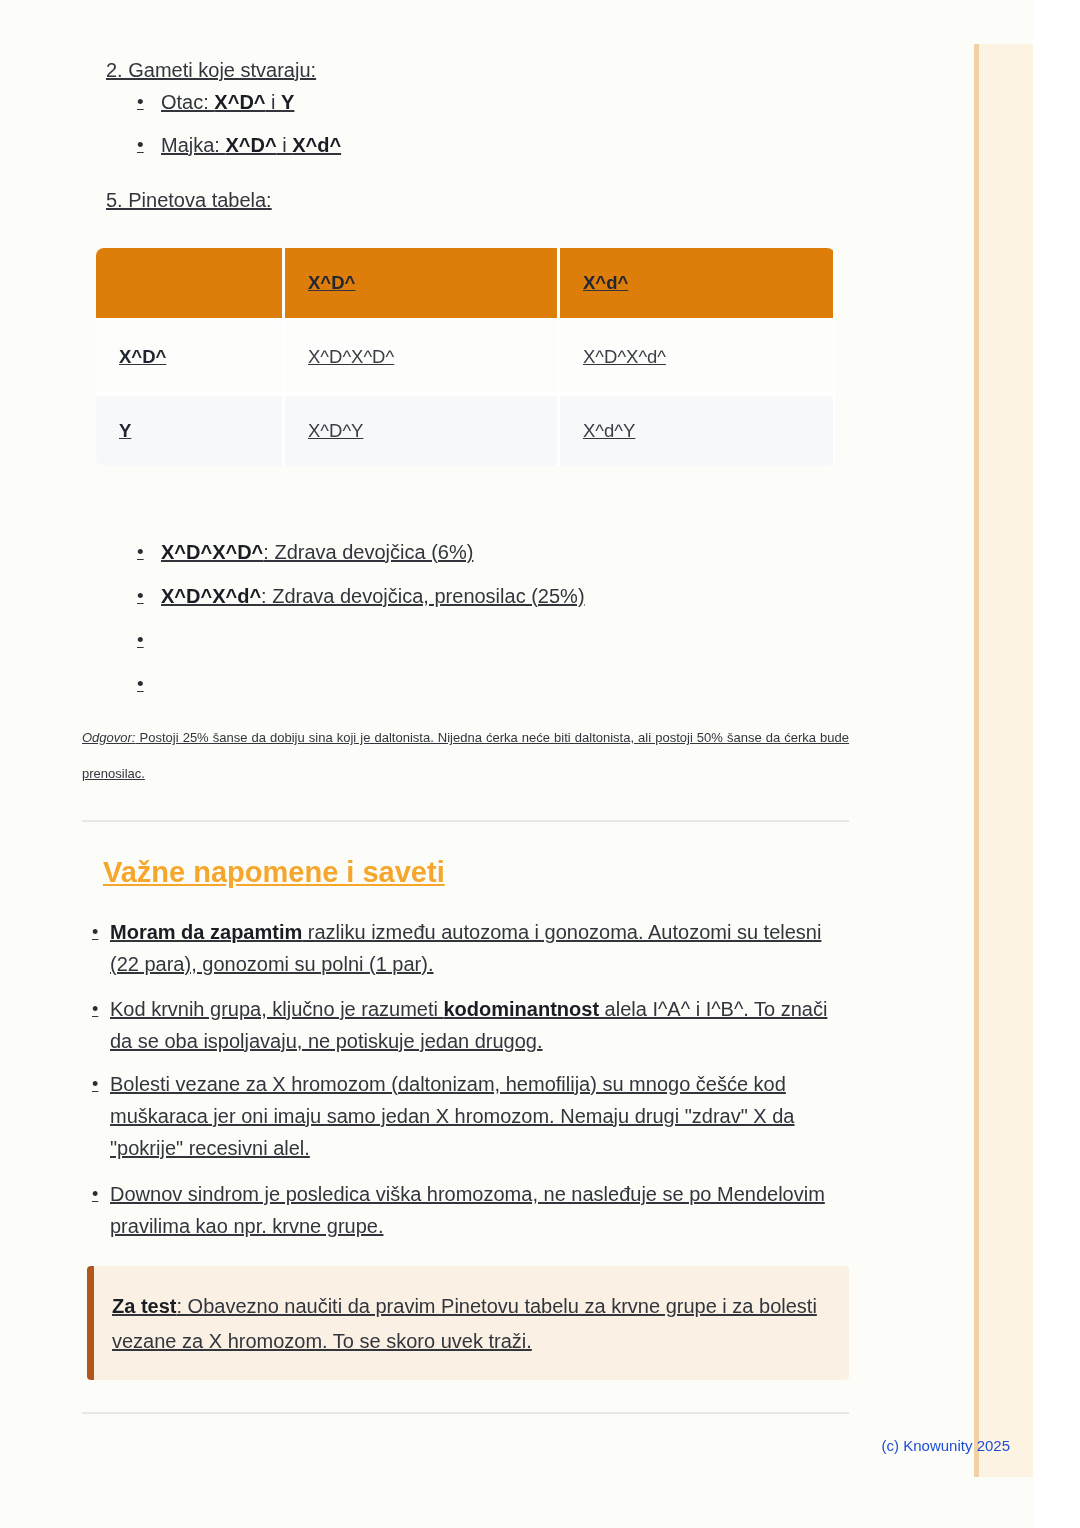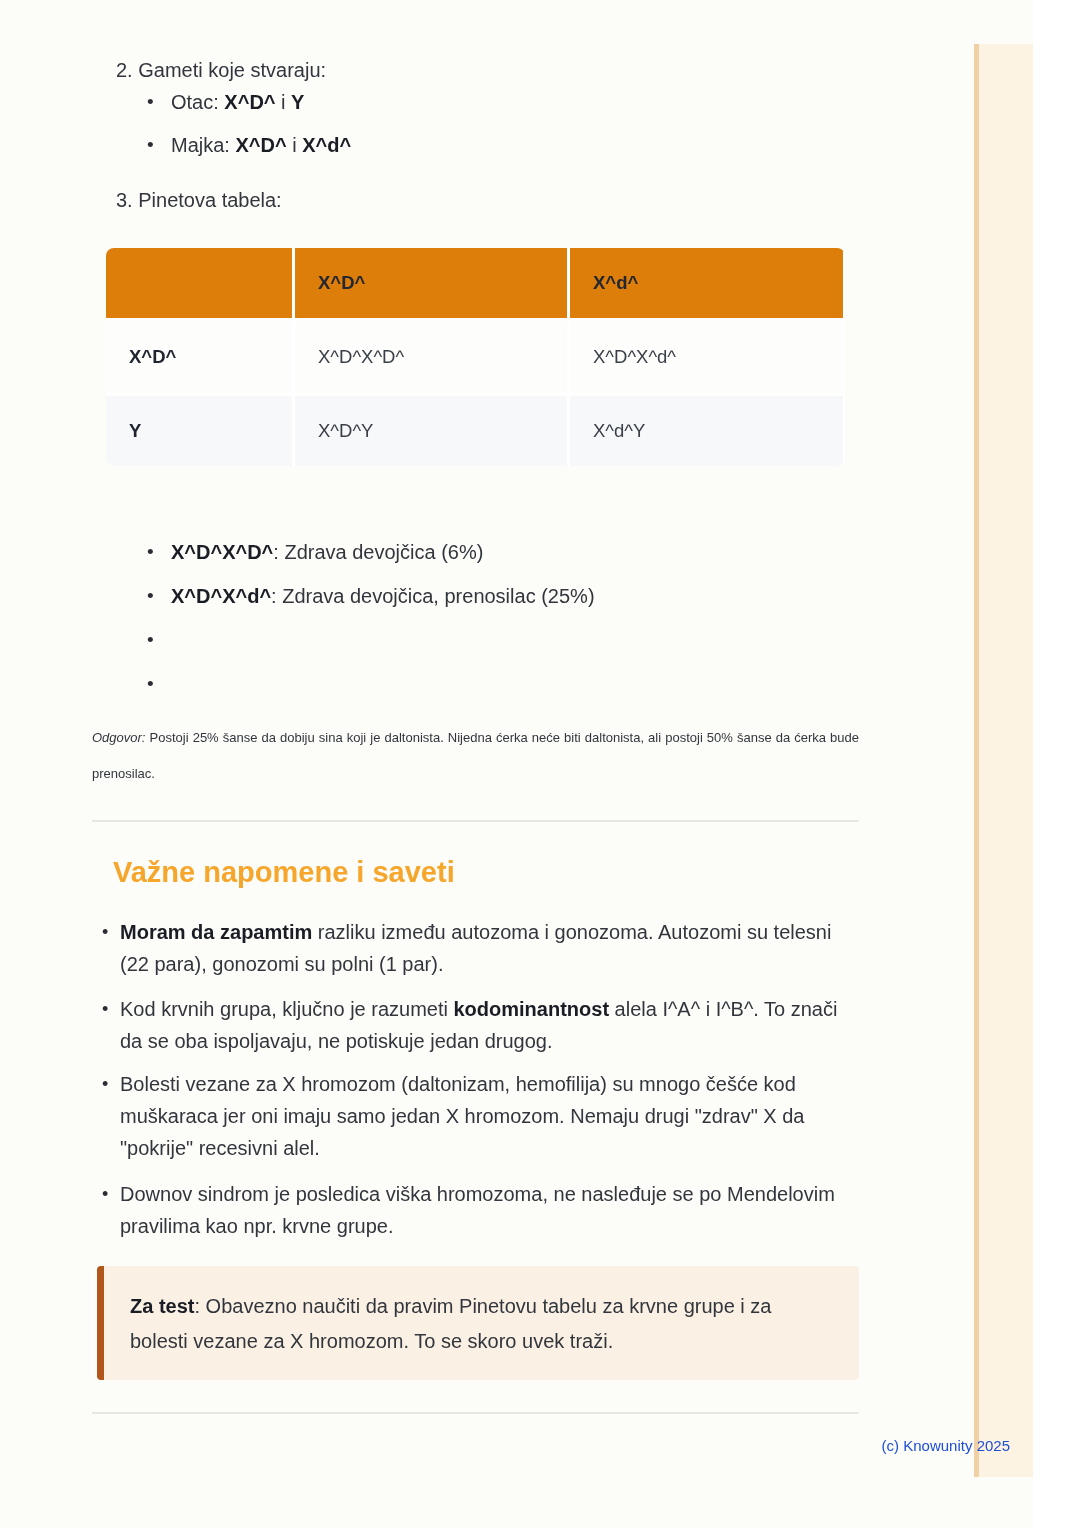--- a/index.html
+++ b/index.html
@@ -8,21 +8,21 @@
     position: relative;
     background: #FCFCF9;
     font-family: "Liberation Sans", "DejaVu Sans", sans-serif;
     color: #32363C;
     overflow: hidden;
   }
   .right-white { position:absolute; left:1033px; top:0; width:47px; height:1528px; background:#FFFFFF; }
   .edge-stripe { position:absolute; left:974px; top:44px; width:59px; height:1433px;
                  background:#FCF3E2; border-left:5px solid #EFD1A5; }
   .content { position:absolute; left:78px; top:0; width:767px; height:1528px; }
-  .abs { position:absolute; left:14px; width:100%; }
+  .abs { position:absolute; left:4px; width:100%;text-decoration:underline; }
 
   .num-heading { margin-left:24px; font-size:20px; line-height:28px; color:#32363C; }
 
   .li { display:flex; font-size:20px; line-height:28px; color:#32363C; }
   .li .marker { flex:0 0 auto; color:#2A2D33; }
   .li.lvl2 .marker { margin-left:55px; width:24px; font-size:19px; }
   b { font-weight:700; color:#1A1D24; }
 
   .ptable { margin-left:14px; width:739px; display:grid;
             grid-template-columns:186px 272px 273px; grid-template-rows:70px 72px 70px;
@@ -40,21 +40,21 @@
   .divider { height:0; border-top:2px solid #E7E7E4; }
 
   .big-heading { margin-left:21px; font-size:29px; line-height:36px; font-weight:700; color:#F5A62B; }
 
   .note { display:flex; font-size:20px; line-height:32px; color:#32363C; }
   .note .marker { flex:0 0 auto; margin-left:10px; width:18px; font-size:18px; color:#2A2D33; }
   .note .txt { flex:1 1 auto; }
 
   .callout { margin-left:5px; width:762px; height:114px; background:#FAF0E4;
              border-left:7px solid #B2571C; border-radius:4px;
-             padding:23px 30px 0 26px; font-size:20px; line-height:35px; color:#32363C; }
+             padding:23px 30px 0 18px; font-size:20px; line-height:35px; color:#32363C; }
 
   .footer { position:absolute; top:1437px; right:70px; font-size:15px; color:#1d4ed8; }
 </style>
 </head>
 <body>
 
 <div class="right-white"></div>
 <div class="edge-stripe"></div>
 
 <div class="content">
@@ -63,21 +63,21 @@
 
   <div class="abs li lvl2" style="top:88px">
     <span class="marker">•</span>
     <span class="txt"><span>Otac: </span><b>X^D^</b><span> i </span><b>Y</b></span>
   </div>
   <div class="abs li lvl2" style="top:131px">
     <span class="marker">•</span>
     <span class="txt"><span>Majka: </span><b>X^D^</b><span> i </span><b>X^d^</b></span>
   </div>
 
-  <div class="abs num-heading" style="top:186px">3. Pinetova tabela:</div>
+  <div class="abs num-heading" style="top:186px">5. Pinetova tabela:</div>
 
   <div class="abs ptable" style="top:248px">
     <div class="cell hcell"></div>
     <div class="cell hcell">X^D^</div>
     <div class="cell hcell">X^d^</div>
 
     <div class="cell rhead">X^D^</div>
     <div class="cell body1">X^D^X^D^</div>
     <div class="cell body1">X^D^X^d^</div>
 

